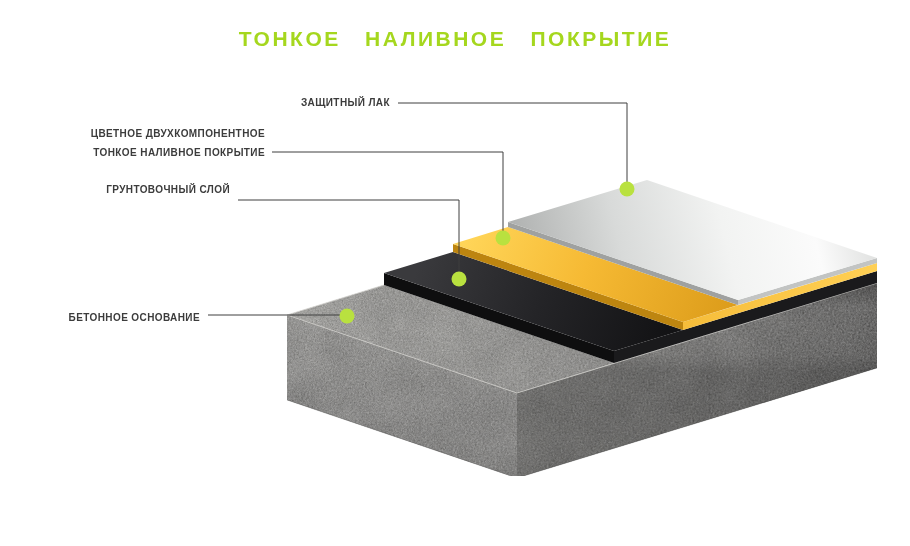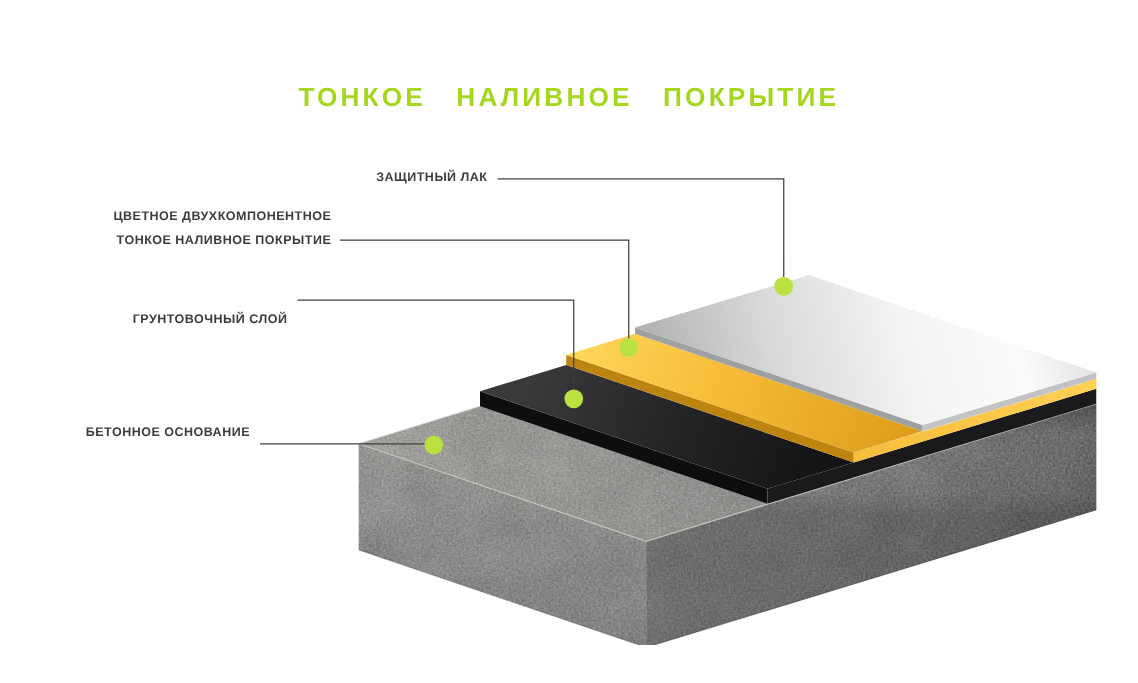--- a/index.html
+++ b/index.html
@@ -4,21 +4,20 @@
 <style>
   * { margin: 0; padding: 0; box-sizing: border-box; }
   html, body { background: #ffffff; }
   body { font-family: "Liberation Sans", sans-serif; }
   .canvas {
     position: relative;
     width: 910px;
     height: 476px;
     background: #ffffff;
     overflow: hidden;
-    margin-top: 40px;
   }
   .art { position: absolute; left: 0; top: 0; z-index: 1; }
   .title {
     position: absolute;
     top: 27px; left: 0;
     width: 100%;
     text-align: center;
     font-size: 21px;
     font-weight: bold;
     letter-spacing: 2.5px;
@@ -32,22 +31,22 @@
     font-size: 10px;
     font-weight: bold;
     letter-spacing: 0.4px;
     text-align: right;
     white-space: nowrap;
     line-height: 14px;
   }
   .callout.two-line { line-height: 19px; }
   #co-1 { top: 96px;  right: 520px; }
   #co-2 { top: 124px; right: 645px; }
-  #co-3 { top: 209px; right: 680px; }
-  #co-4 { top: 300px; right: 710px; }
+  #co-3 { top: 183px; right: 680px; }
+  #co-4 { top: 311px; right: 710px; }
 </style>
 </head>
 <body>
 
 <div class="canvas">
 
   <svg class="art" width="910" height="546" viewBox="0 0 910 546">
     <defs>
       <linearGradient id="gSilver" gradientUnits="userSpaceOnUse" x1="520" y1="280" x2="860" y2="200">
         <stop offset="0" stop-color="#aeb0af"></stop>

